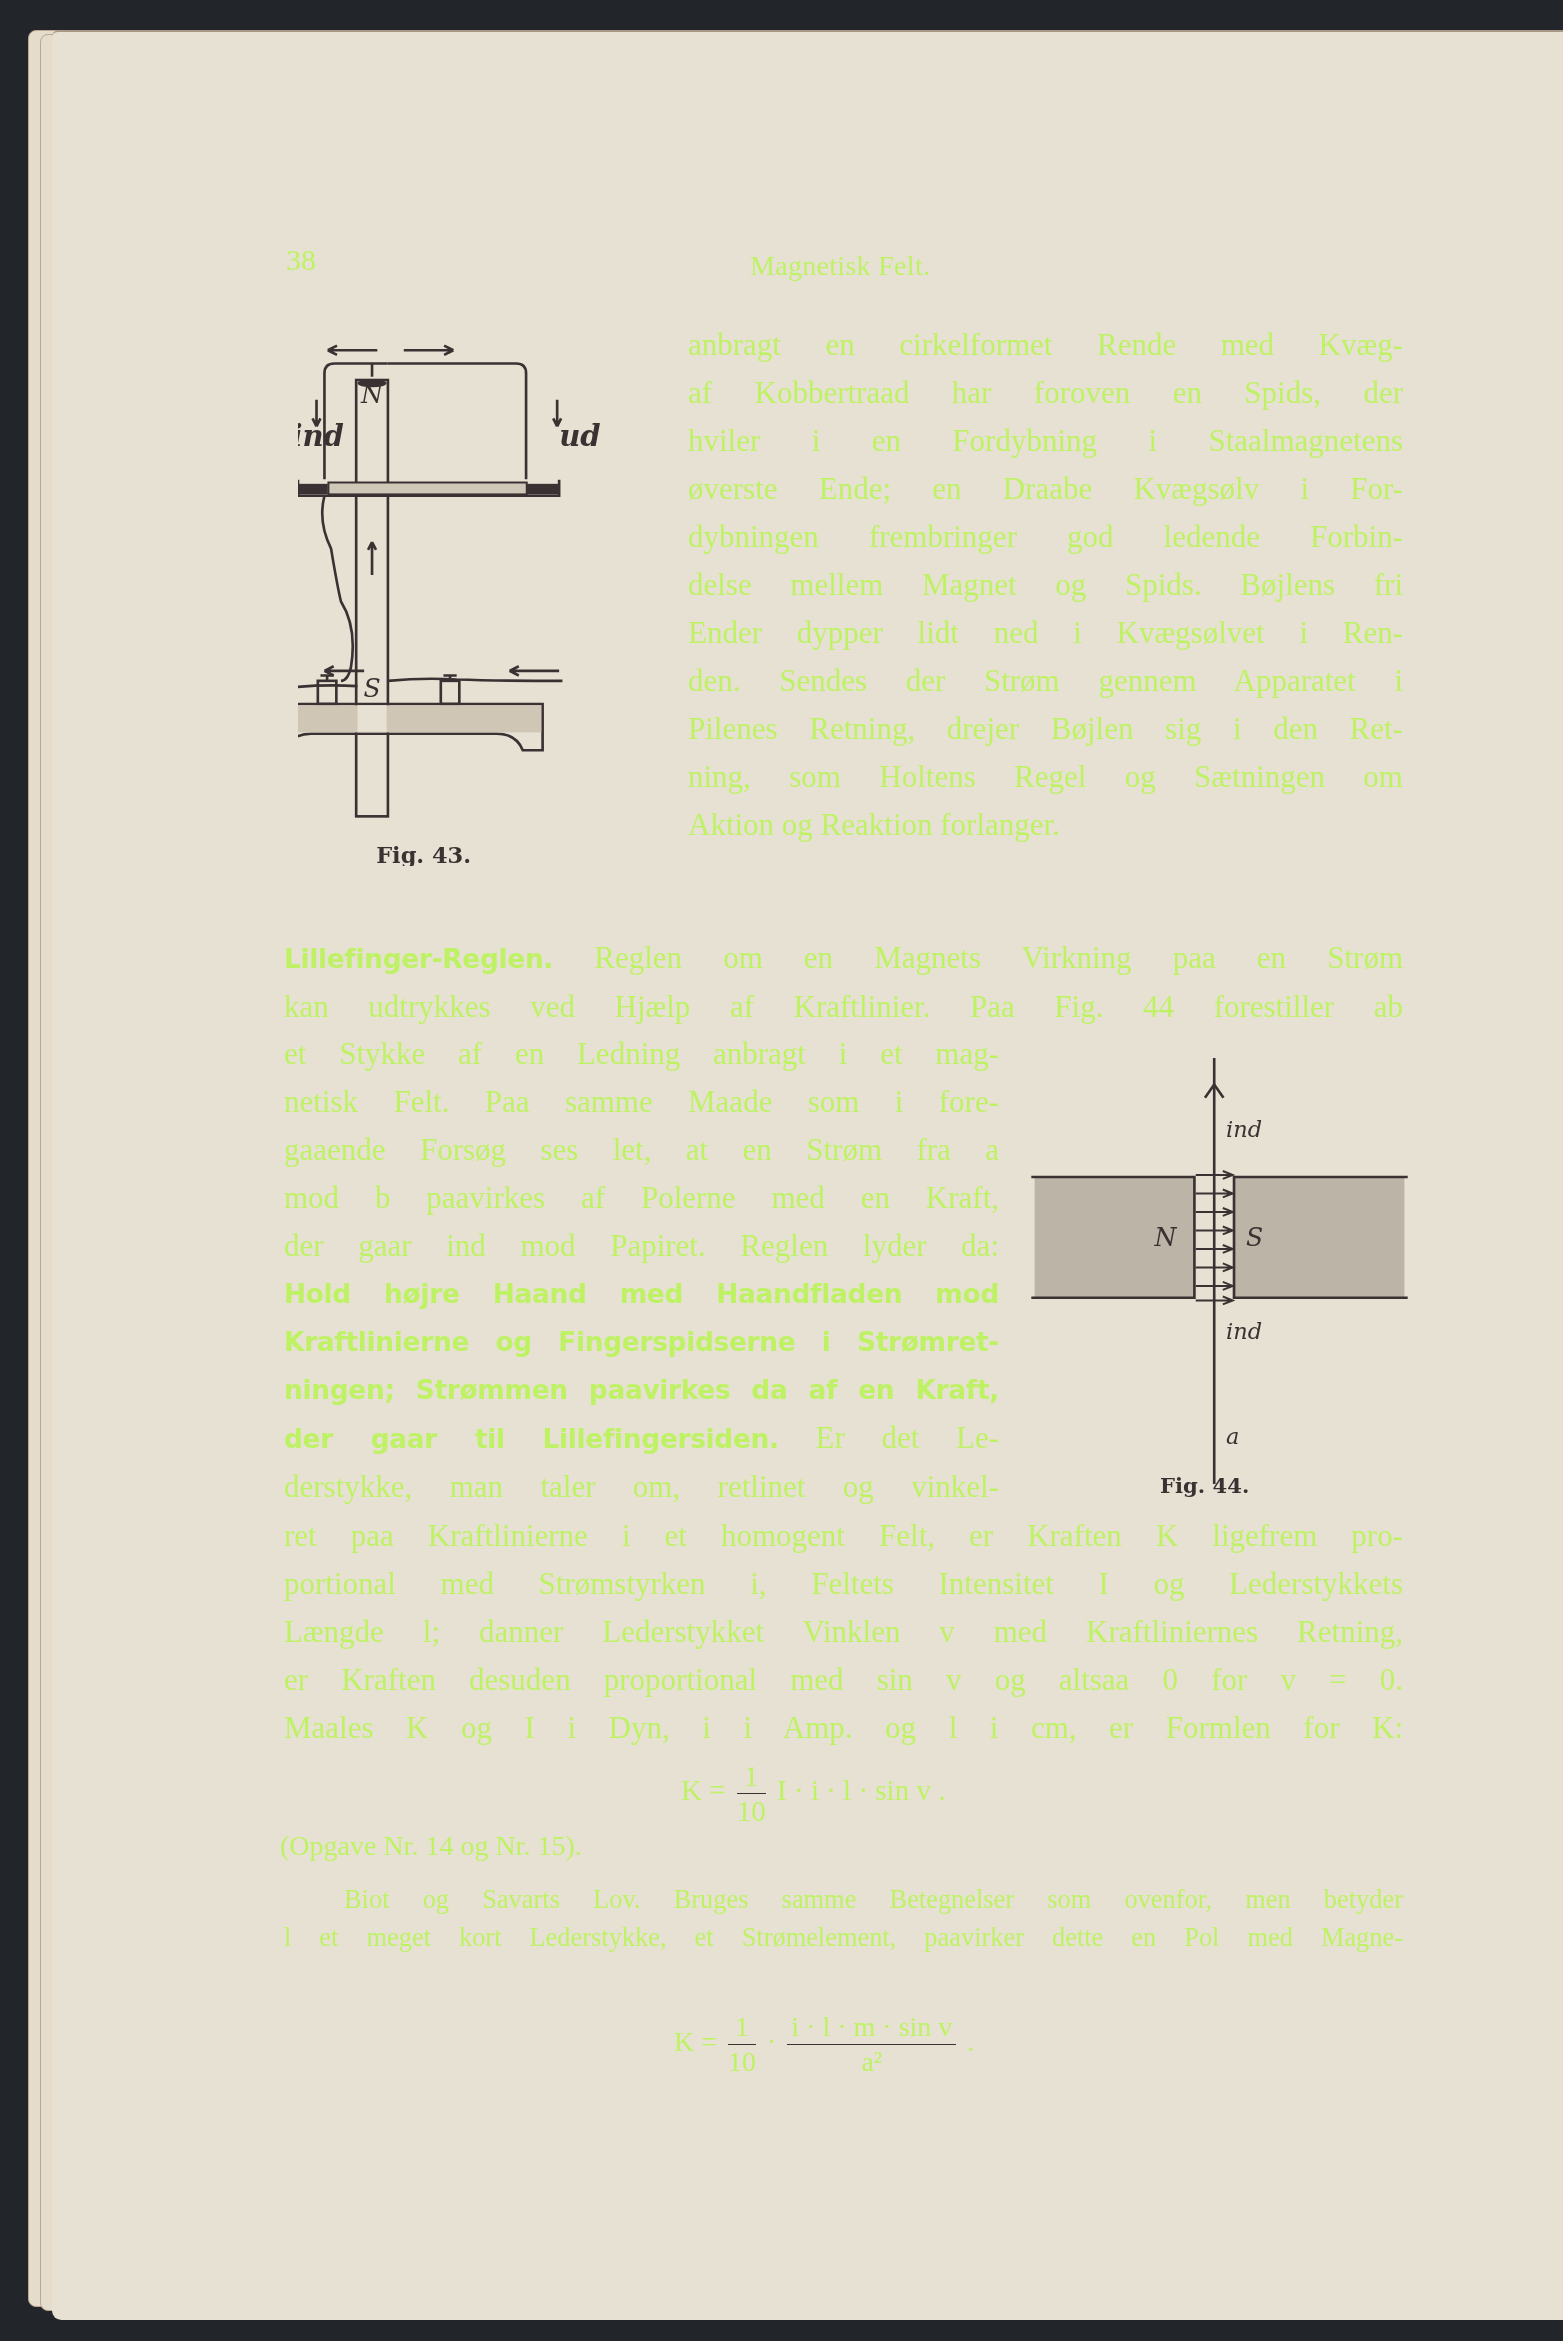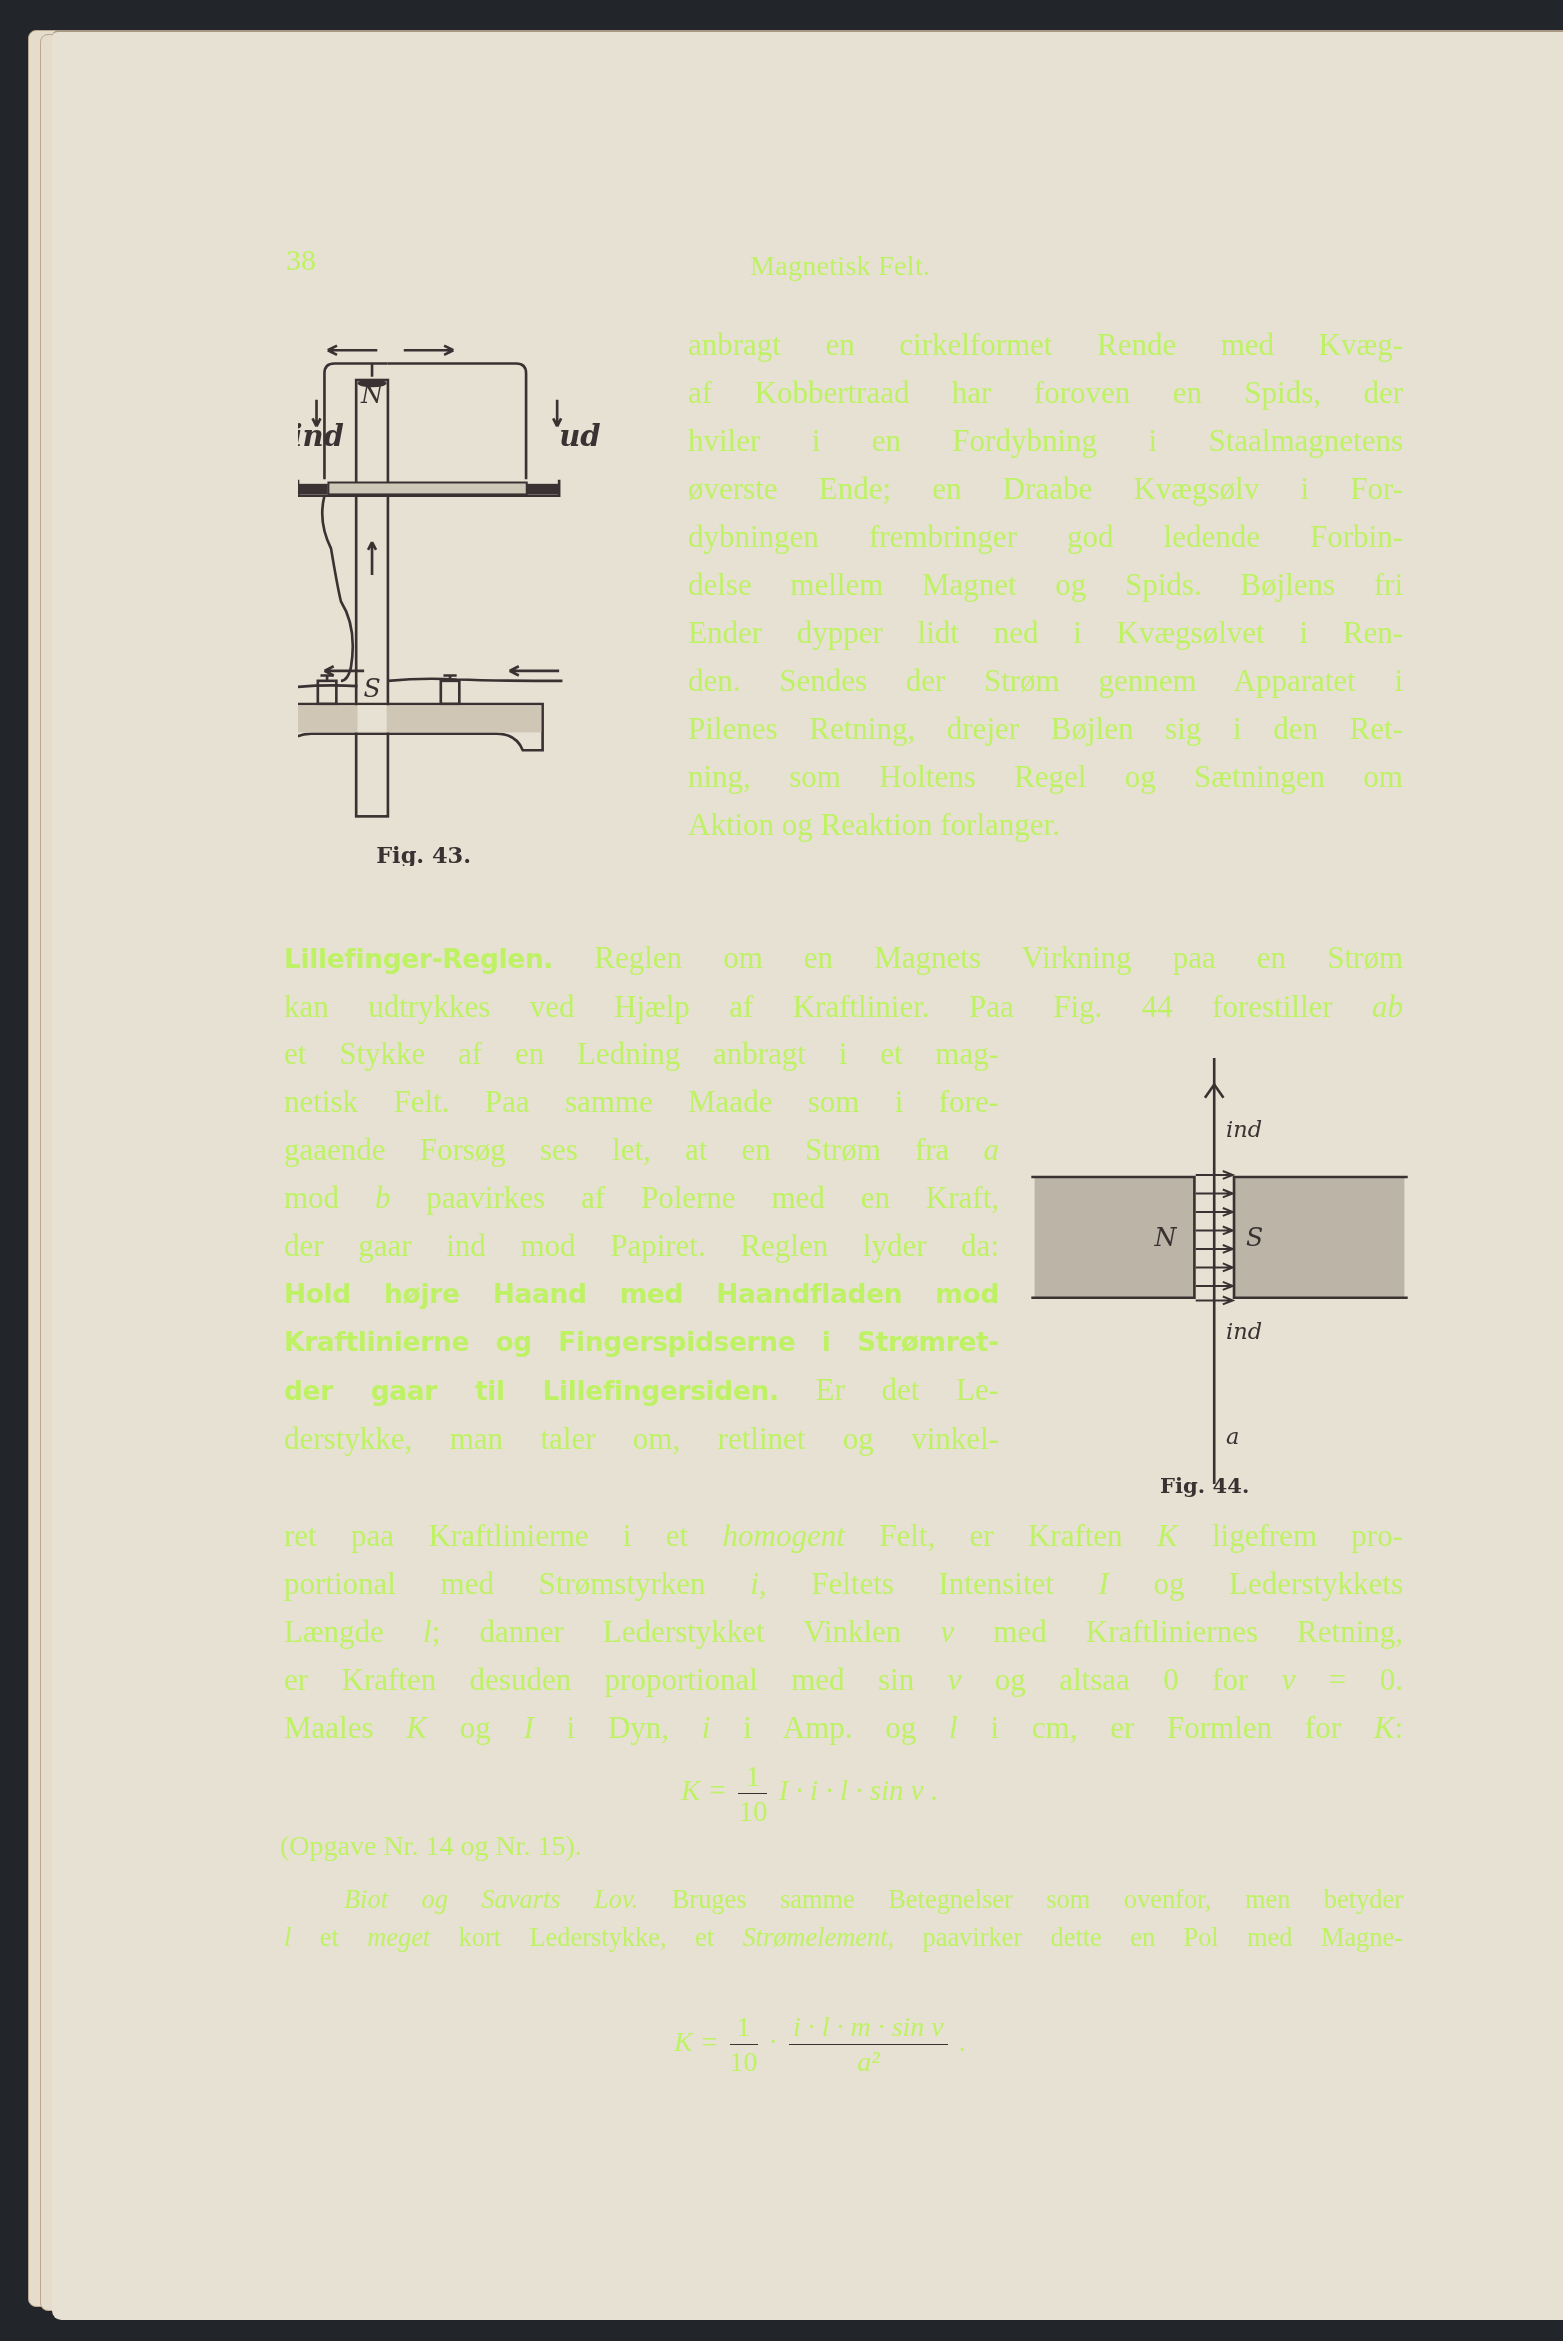--- a/index.html
+++ b/index.html
@@ -28,21 +28,21 @@
   .col-text .line { display: block; white-space: nowrap; }
   .col-text .line.last { text-align-last: left; }
 
   .top-para { left: 688px; top: 321px; width: 715px; }
 
   .lf-para { left: 284px; top: 934px; width: 1119px; }
   .narrow-para { left: 284px; top: 1030px; width: 715px; }
   .wide-para { left: 284px; top: 1512px; width: 1119px; }
 
   .bold { font-family: "DejaVu Sans", sans-serif; font-weight: bold; font-size: 26.4px; letter-spacing: -0.3px; }
-  .it { font-style: italic; }
+  .it { }
 
   .formula1 { left: 681px; top: 1759px; font-size: 29px; }
   .opg { left: 280px; top: 1830px; font-size: 28px; }
 
   .small-para { left: 284px; top: 1880px; width: 1119px; font-size: 26.4px; line-height: 38px; }
   .small-para .line { display:block; white-space: nowrap; text-align: justify; text-align-last: justify; }
   .small-para .line.last { text-align-last: left; }
   .small-para .indent { padding-left: 60px; }
 
   .formula2 { left: 674px; top: 2010px; font-size: 28px; }
@@ -129,20 +129,21 @@
 </div>
 
 <div class="pg col-text narrow-para">
   <span class="line">et Stykke af en Ledning anbragt i et mag-</span>
   <span class="line">netisk Felt. Paa samme Maade som i fore-</span>
   <span class="line"><span>gaaende Forsøg ses let, at en Strøm fra </span><span class="it">a</span></span>
   <span class="line"><span>mod </span><span class="it">b</span><span> paavirkes af Polerne med en Kraft,</span></span>
   <span class="line">der gaar ind mod Papiret. Reglen lyder da:</span>
   <span class="line bold">Hold højre Haand med Haandfladen mod</span>
   <span class="line bold">Kraftlinierne og Fingerspidserne i Strømret-</span>
+  <span class="line bold">ningen; Strømmen paavirkes da af en Kraft,</span>
   <span class="line"><span class="bold">der gaar til Lillefingersiden.</span><span> Er det Le-</span></span>
   <span class="line">derstykke, man taler om, retlinet og vinkel-</span>
 </div>
 
 <svg style="position:absolute;left:1028px;top:1048px" width="383" height="456" viewBox="0 0 580 690">
   <rect x="10" y="195" width="242" height="182" fill="#bcb4a6"></rect>
   <rect x="312" y="195" width="258" height="182" fill="#bcb4a6"></rect>
   <g stroke="#3a3232" stroke-width="4" fill="none">
     <path d="M5 195 L252 195 L252 378 L5 378"></path>
     <path d="M575 195 L312 195 L312 378 L575 378"></path>

